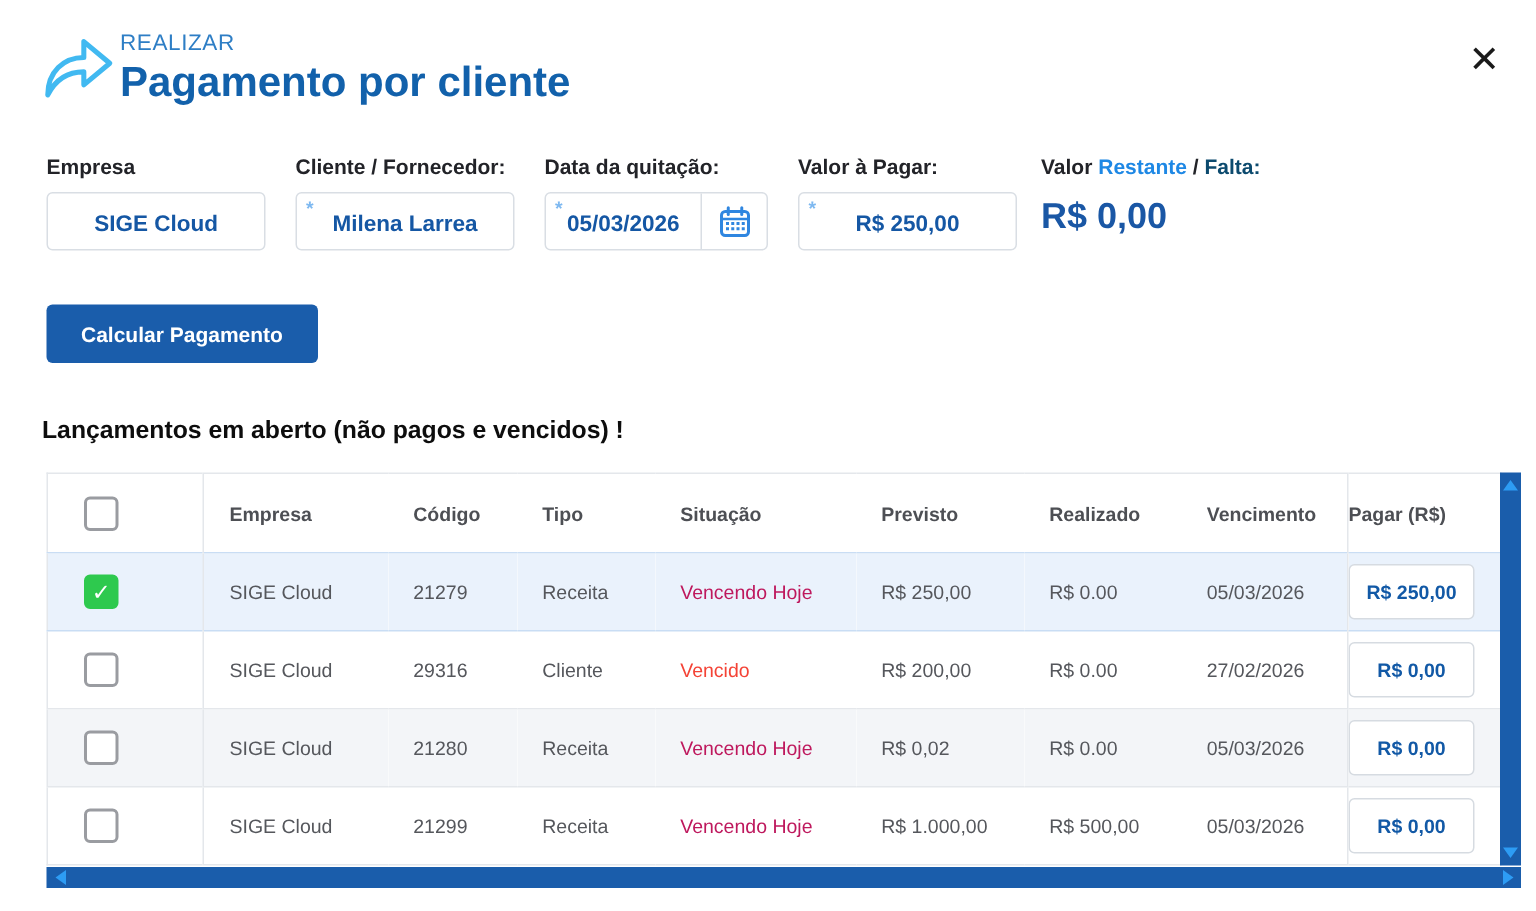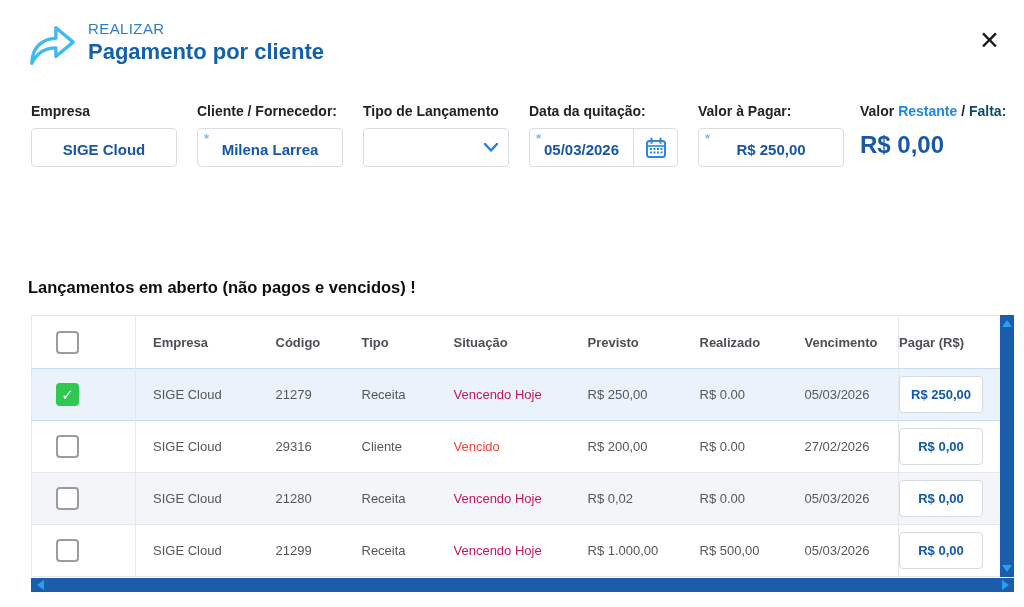--- a/index.html
+++ b/index.html
@@ -1,24 +1,24 @@
 <!DOCTYPE html>
 <html><head>
 <meta charset="utf-8">
 <style>
   * { margin:0; padding:0; box-sizing:border-box; }
   html,body { background:#fff; }
   body { font-family:"Liberation Sans","DejaVu Sans",sans-serif; }
   .page { position:relative; width:1024px; height:607px; background:#fff; overflow:hidden; }
 
   
-  .modal-header { position:absolute; top:16px; left:28px; display:flex; align-items:flex-start; gap:10px; }
+  .modal-header { position:absolute; top:16px; left:28px; display:flex; align-items:flex-start; gap:2px; }
   .hdr-icon { width:50px; height:48px; margin-top:6px; }
   .hdr-kicker { font-size:15px; color:#2e7ec5; letter-spacing:.4px; margin-top:4px; }
-  .hdr-title { font-size:22px; font-weight:bold; color:#1261ab; margin-top:2px; }
+  .hdr-title { font-size:28px; font-weight:bold; color:#1261ab; margin-top:2px; }
   .close-btn { position:absolute; top:28px; right:24px; font-size:25px; color:#1a1a1a; cursor:pointer; line-height:1; font-weight:500; }
 
   
   .form-row { position:absolute; top:103px; left:31px; display:flex; gap:20px; }
   .field { display:flex; flex-direction:column; }
   .field-label { font-size:14px; font-weight:bold; color:#222328; margin-bottom:9px; white-space:nowrap; }
   .input-box { position:relative; height:39px; border:1px solid #d9dee4; border-radius:4px; background:#fff;
                display:flex; align-items:center; justify-content:center; }
   .w146 { width:146px; }
   .req { position:absolute; top:2px; left:6px; color:#7db8f0; font-size:13px; font-weight:bold; }
@@ -103,28 +103,20 @@
     </div>
 
     <div class="field">
       <div class="field-label">Cliente / Fornecedor:</div>
       <div class="input-box w146">
         <span class="req">*</span>
         <span class="input-value">Milena Larrea</span>
       </div>
     </div>
 
-    <div class="field">
-      <div class="field-label">Tipo de Lançamento</div>
-      <div class="input-box w146 select-box">
-        <svg class="chev" viewBox="0 0 14 9">
-          <polyline points="1,1 7,7.5 13,1" fill="none" stroke="#2f7cd1" stroke-width="2.4" stroke-linecap="round" stroke-linejoin="round"></polyline>
-        </svg>
-      </div>
-    </div>
 
     <div class="field">
       <div class="field-label">Data da quitação:</div>
       <div class="input-box date-box">
         <span class="req">*</span>
         <span class="date-value">05/03/2026</span>
         <span class="cal-seg">
           <svg width="22" height="22" viewBox="0 0 22 22">
             <rect x="2" y="4" width="18" height="16" rx="2.5" fill="none" stroke="#2f86e0" stroke-width="2"></rect>
             <line x1="6.5" y1="1.5" x2="6.5" y2="6" stroke="#2f86e0" stroke-width="2" stroke-linecap="round"></line>
@@ -153,20 +145,21 @@
       </div>
     </div>
 
     <div class="field restante">
       <div class="restante-label"><span>Valor </span><span class="lnk">Restante</span><span> / </span><span class="falta">Falta:</span></div>
       <div class="restante-value">R$ 0,00</div>
     </div>
 
   </div>
 
+  <button class="calc-btn">Calcular Pagamento</button>
 
   <div class="table-heading">Lançamentos em aberto (não pagos e vencidos) !</div>
 
   <div class="table-region">
     <table>
       <colgroup>
         <col class="col-check">
           <col class="col-empresa">
           <col class="col-codigo">
           <col class="col-tipo">

